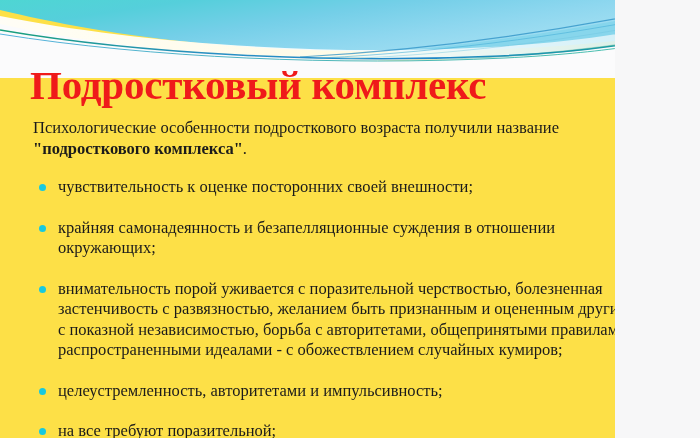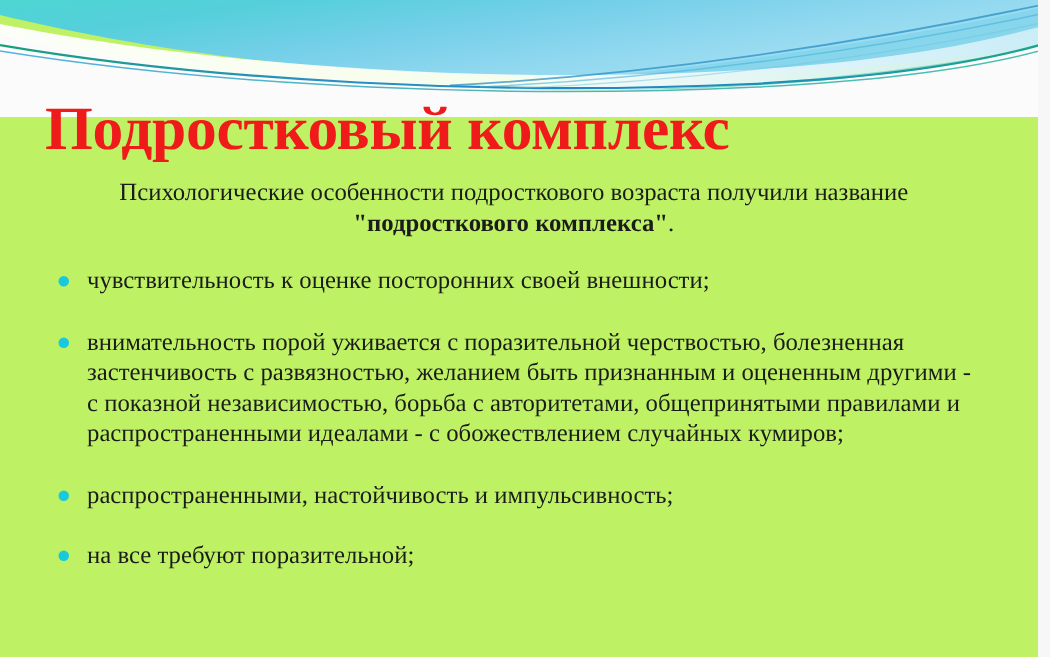--- a/index.html
+++ b/index.html
@@ -11,23 +11,23 @@
     width: 700px;
     height: 438px;
     overflow: hidden;
     background: #f7f7f8;
     font-family: "Liberation Serif", "DejaVu Serif", serif;
     -webkit-font-smoothing: antialiased;
   }
 
   .slide {
     position: relative;
-    width: 692px;
+    width: 615px;
     height: 438px;
-    background: #bef264;
+    background: #fde047;
     overflow: hidden;
   }
 
   
   .header-band {
     position: absolute;
     top: 0;
     left: 0;
     width: 700px;
     height: 78px;
@@ -62,21 +62,21 @@
     top: 118px;
     width: 700px;
   }
 
   .intro {
     margin: 0 0 3px 0;
     padding: 0 48px 0 33px;
     font-size: 16.5px;
     line-height: 20.5px;
     color: #1b1b1b;
-    text-align: center;
+    text-align: left;
   }
   .intro b {
     font-weight: bold;
   }
 
   ul.bullets {
     list-style: none;
     margin: 0;
     padding: 0;
   }
@@ -164,27 +164,31 @@
 
   <div class="content">
 
     <p class="intro"><span>Психологические особенности подросткового возраста получили название </span><b>"подросткового комплекса"</b><span>.</span></p>
 
     <ul class="bullets">
       <li class="li-1">
         <span class="dot"></span>
         <span class="txt">чувствительность к оценке посторонних своей внешности;</span>
       </li>
+      <li class="li-2">
+        <span class="dot"></span>
+        <span class="txt">крайняя самонадеянность и безапелляционные суждения в отношении окружающих;</span>
+      </li>
       <li class="li-3">
         <span class="dot"></span>
         <span class="txt">внимательность порой уживается с поразительной черствостью, болезненная застенчивость с развязностью, желанием быть признанным и оцененным другими - с показной независимостью, борьба с авторитетами, общепринятыми правилами и распространенными идеалами - с обожествлением случайных кумиров;</span>
       </li>
       <li class="li-4">
         <span class="dot"></span>
-        <span class="txt">распространенными, настойчивость и импульсивность;</span>
+        <span class="txt">целеустремленность, авторитетами и импульсивность;</span>
       </li>
       <li class="li-5">
         <span class="dot"></span>
         <span class="txt">на все требуют поразительной;</span>
       </li>
     </ul>
 
   </div>
 </div>
 

